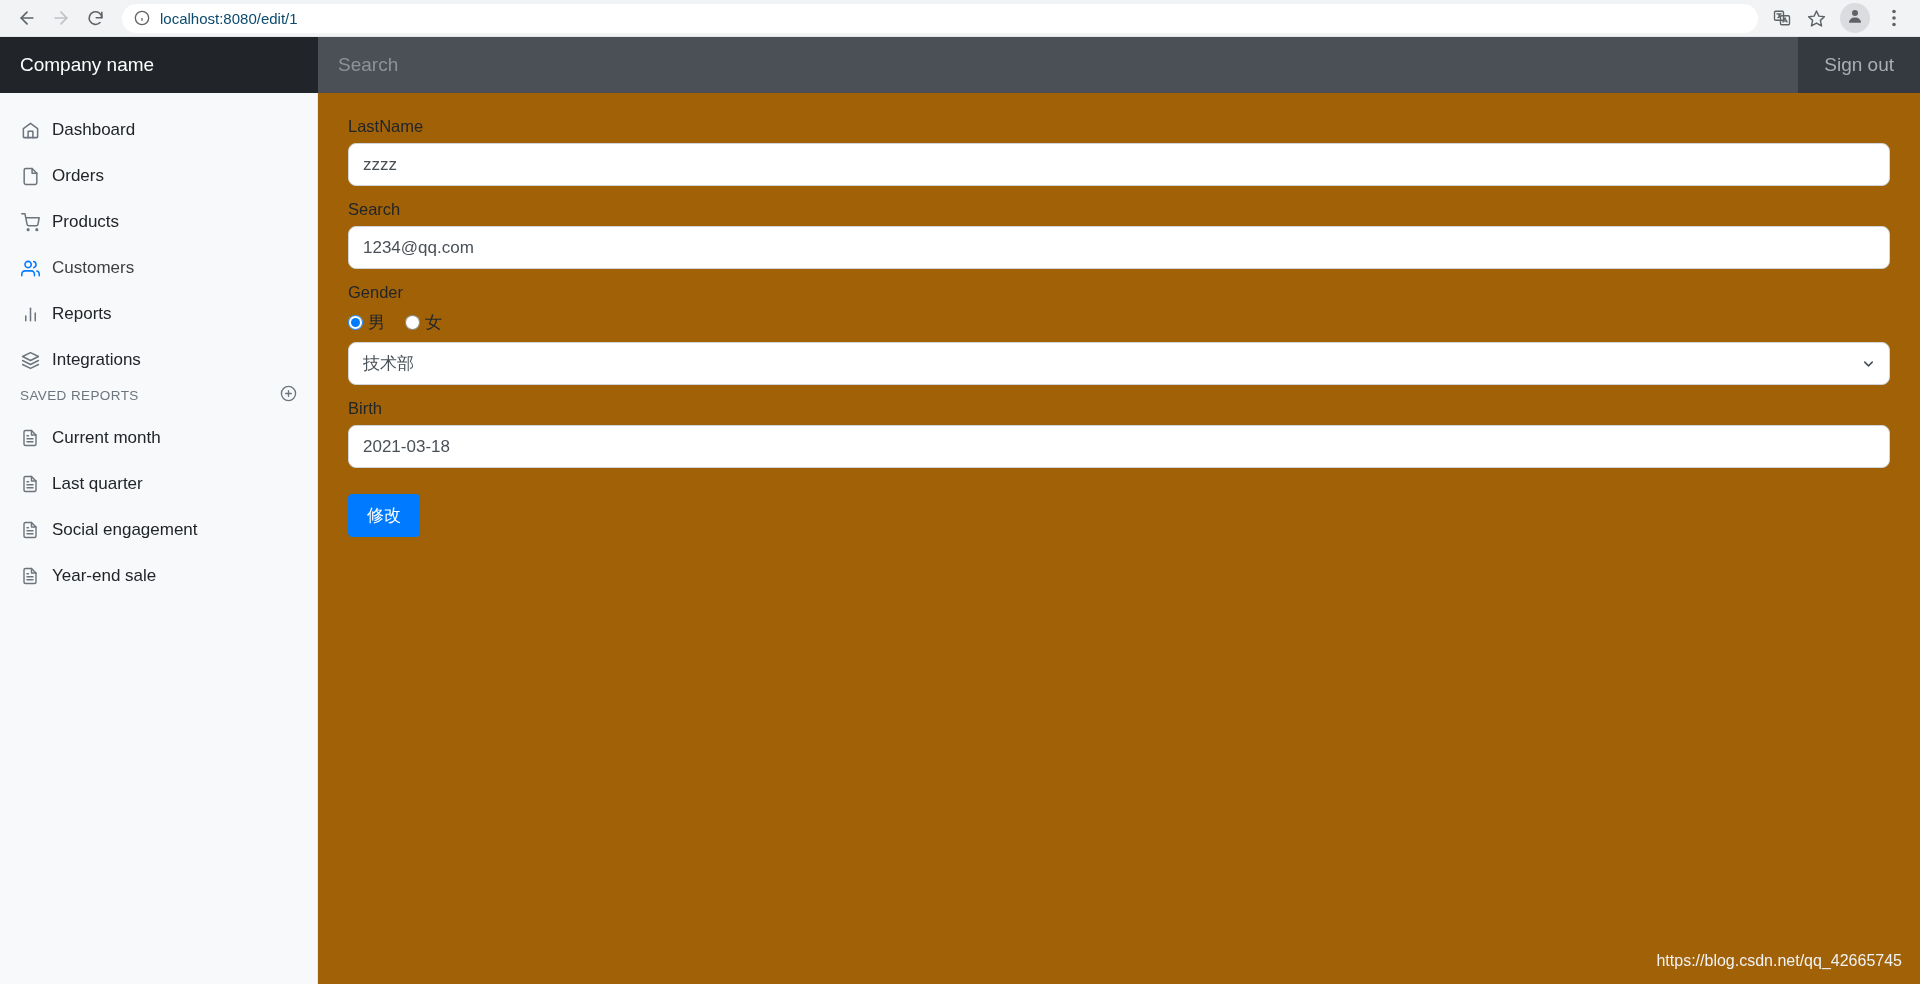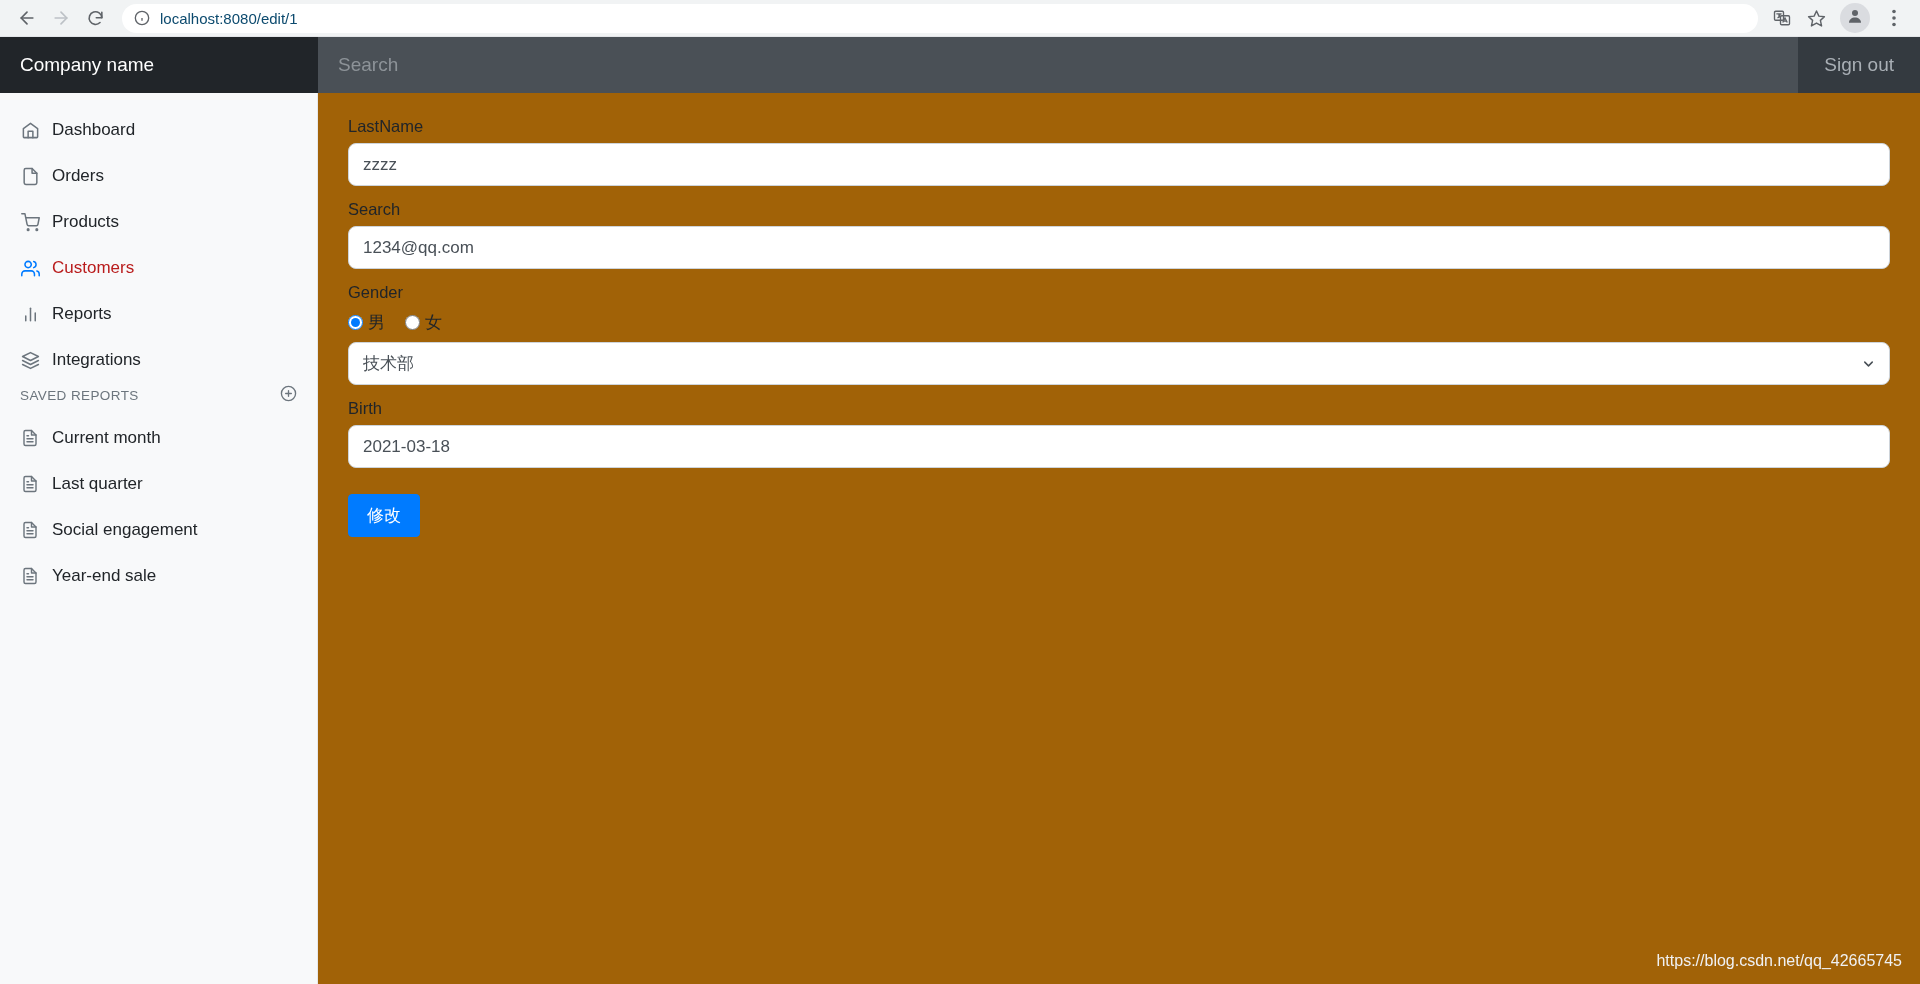--- a/index.html
+++ b/index.html
@@ -113,21 +113,21 @@
     display: flex;
     align-items: center;
     height: 46px;
     padding: 0 20px;
     color: #212529;
     font-size: 17px;
     text-decoration: none;
     gap: 12px;
   }
   .nav-item .ic { width: 20px; height: 20px; display:flex; align-items:center; justify-content:center; flex: 0 0 20px; }
-  .nav-item.active { color: #b91c1c; }
+  .nav-item.active { color: #404040; }
   .nav-item.active .ic svg { stroke: #007bff; }
 
   .saved-header {
     display: flex;
     align-items: center;
     justify-content: space-between;
     padding: 0 20px;
     margin-bottom: 8px;
     height: 24px;
   }

